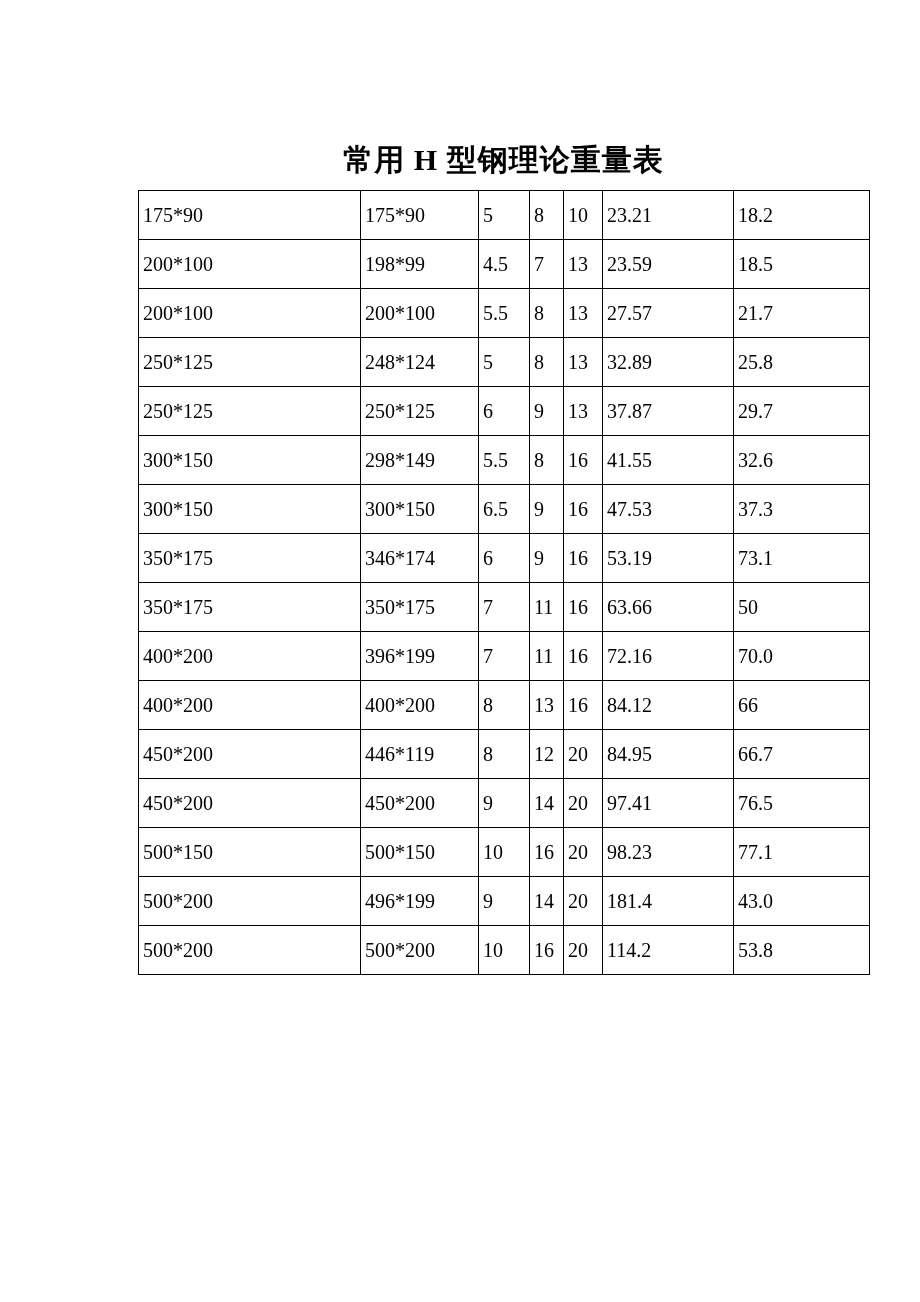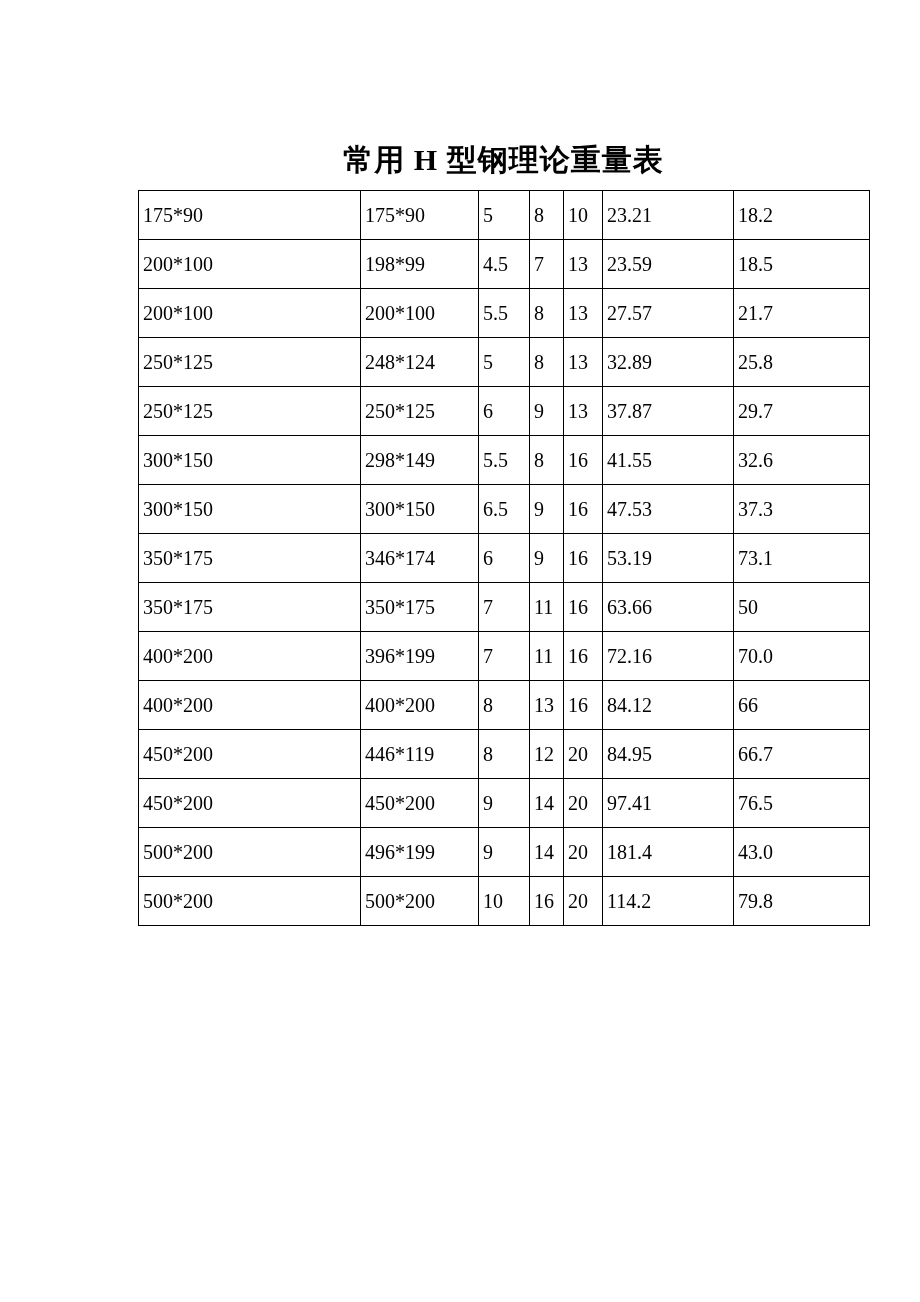--- a/index.html
+++ b/index.html
@@ -183,31 +183,40 @@
       <tr>
         <td>450*200</td>
         <td>450*200</td>
         <td>9</td>
         <td>14</td>
         <td>20</td>
         <td>97.41</td>
         <td>76.5</td>
       </tr>
       <tr>
+        <td>500*150</td>
+        <td>500*150</td>
+        <td>10</td>
+        <td>16</td>
+        <td>20</td>
+        <td>98.23</td>
+        <td>77.1</td>
+      </tr>
+      <tr>
         <td>500*200</td>
         <td>496*199</td>
         <td>9</td>
         <td>14</td>
         <td>20</td>
         <td>181.4</td>
         <td>43.0</td>
       </tr>
       <tr>
         <td>500*200</td>
         <td>500*200</td>
         <td>10</td>
         <td>16</td>
         <td>20</td>
         <td>114.2</td>
-        <td>79.8</td>
+        <td>53.8</td>
       </tr>
     </tbody>
 </table>
 
 </body></html>

